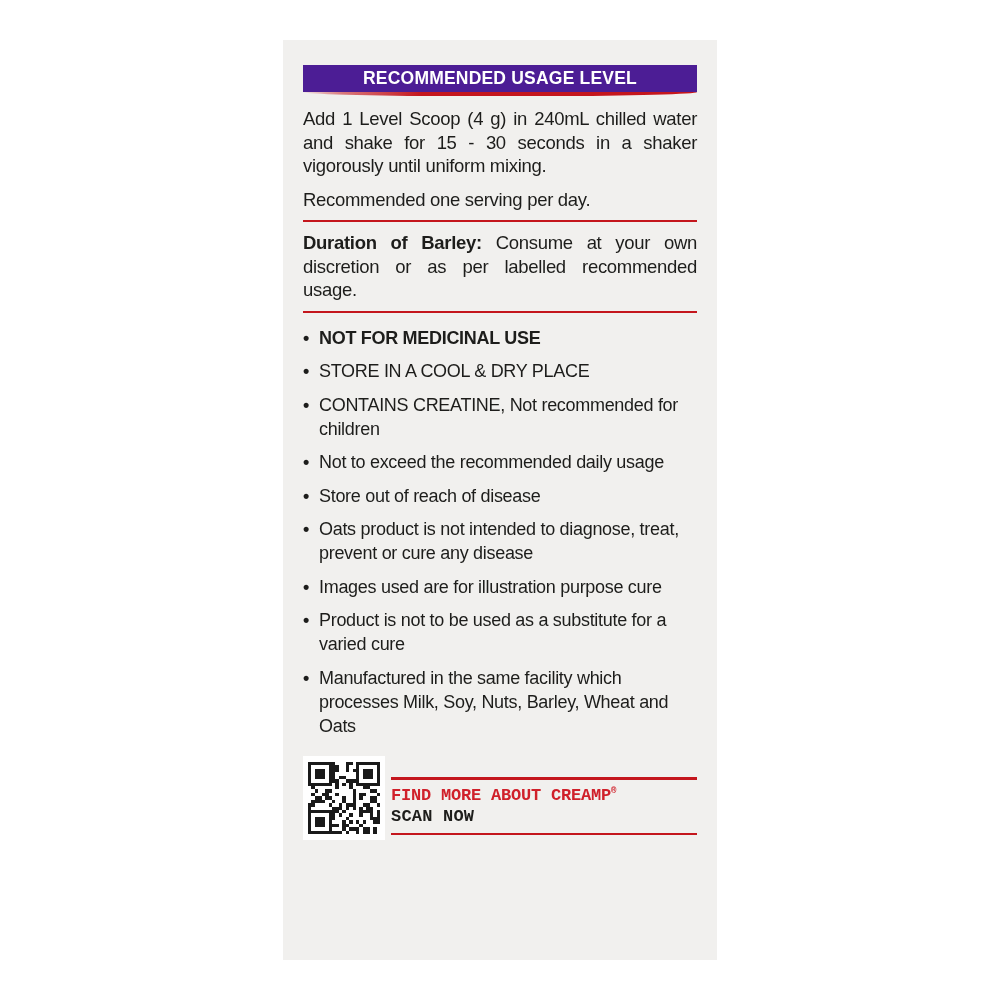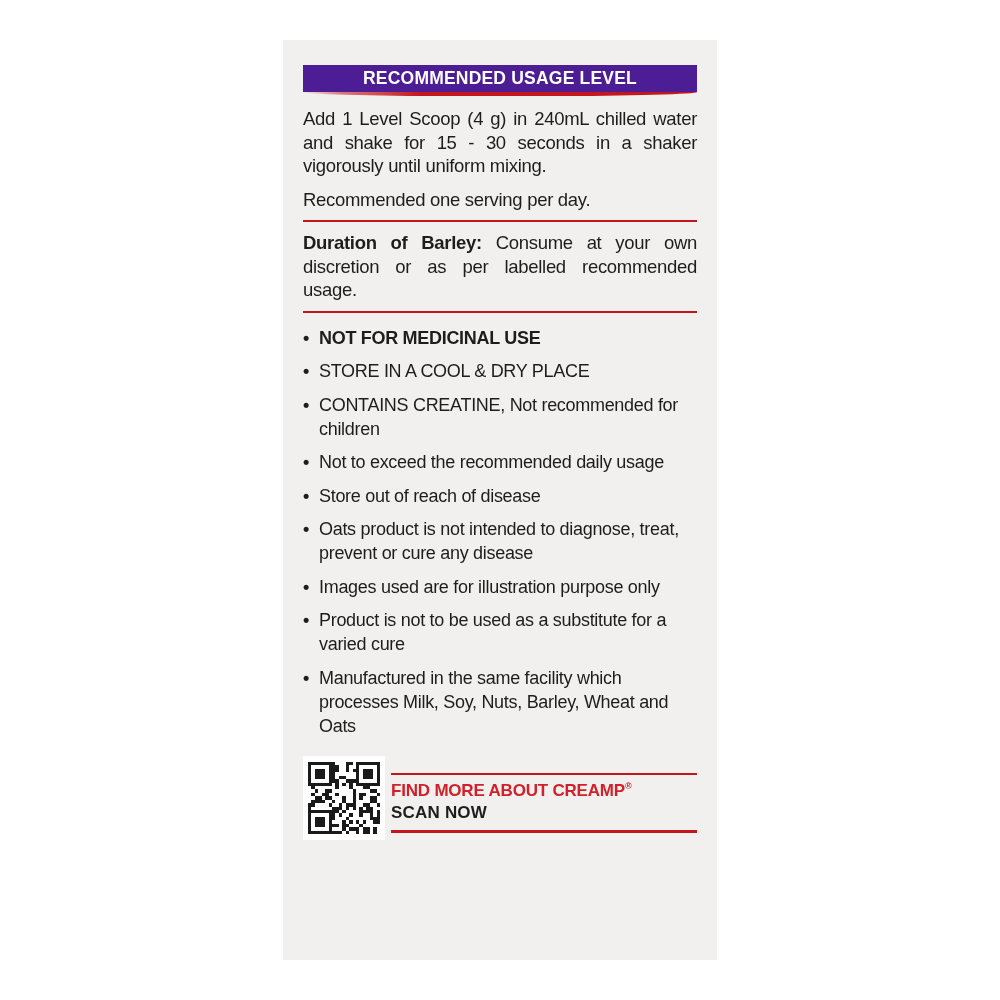--- a/index.html
+++ b/index.html
@@ -54,21 +54,22 @@
   }
   .warnings li::before{
     content:"•";
     position:absolute;left:0;top:0;
     font-weight:bold;
   }
   .warnings li.bold{font-weight:bold;}
   .qr-row{
     display:flex;
     margin-top:18px;
-    align-items:flex-start;
+    align-items:center;
+    font-family:Liberation Mono, monospace;
   }
   .qr-box{
     width:82px;height:84px;
     background:#ffffff;
     flex:0 0 auto;
     display:flex;align-items:center;justify-content:center;
   }
   .qr-box svg{display:block;}
   .qr-textcol{
     flex:1 1 auto;
@@ -114,21 +115,21 @@
 
   <hr class="red-rule">
 
   <ul class="warnings">
     <li class="bold">NOT FOR MEDICINAL USE</li>
     <li>STORE IN A COOL &amp; DRY PLACE</li>
     <li>CONTAINS CREATINE, Not recommended for children</li>
     <li>Not to exceed the recommended daily usage</li>
     <li>Store out of reach of disease</li>
     <li>Oats product is not intended to diagnose, treat, prevent or cure any disease</li>
-    <li>Images used are for illustration purpose only</li>
+    <li>Images used are for illustration purpose cure</li>
     <li>Product is not to be used as a substitute for a varied cure</li>
     <li>Manufactured in the same facility which processes Milk, Soy, Nuts, Barley, Wheat and Oats</li>
   </ul>
 
   <div class="qr-row">
     <div class="qr-box">
       <svg id="qr-svg" width="72" height="72" viewBox="0 0 21 21" shape-rendering="crispEdges">
           <rect x="0" y="0" width="21" height="21" fill="#ffffff"></rect>
           <rect x="7" y="0" width="1" height="1" fill="#1a1a1a"></rect>
           <rect x="11" y="0" width="1" height="1" fill="#1a1a1a"></rect>

